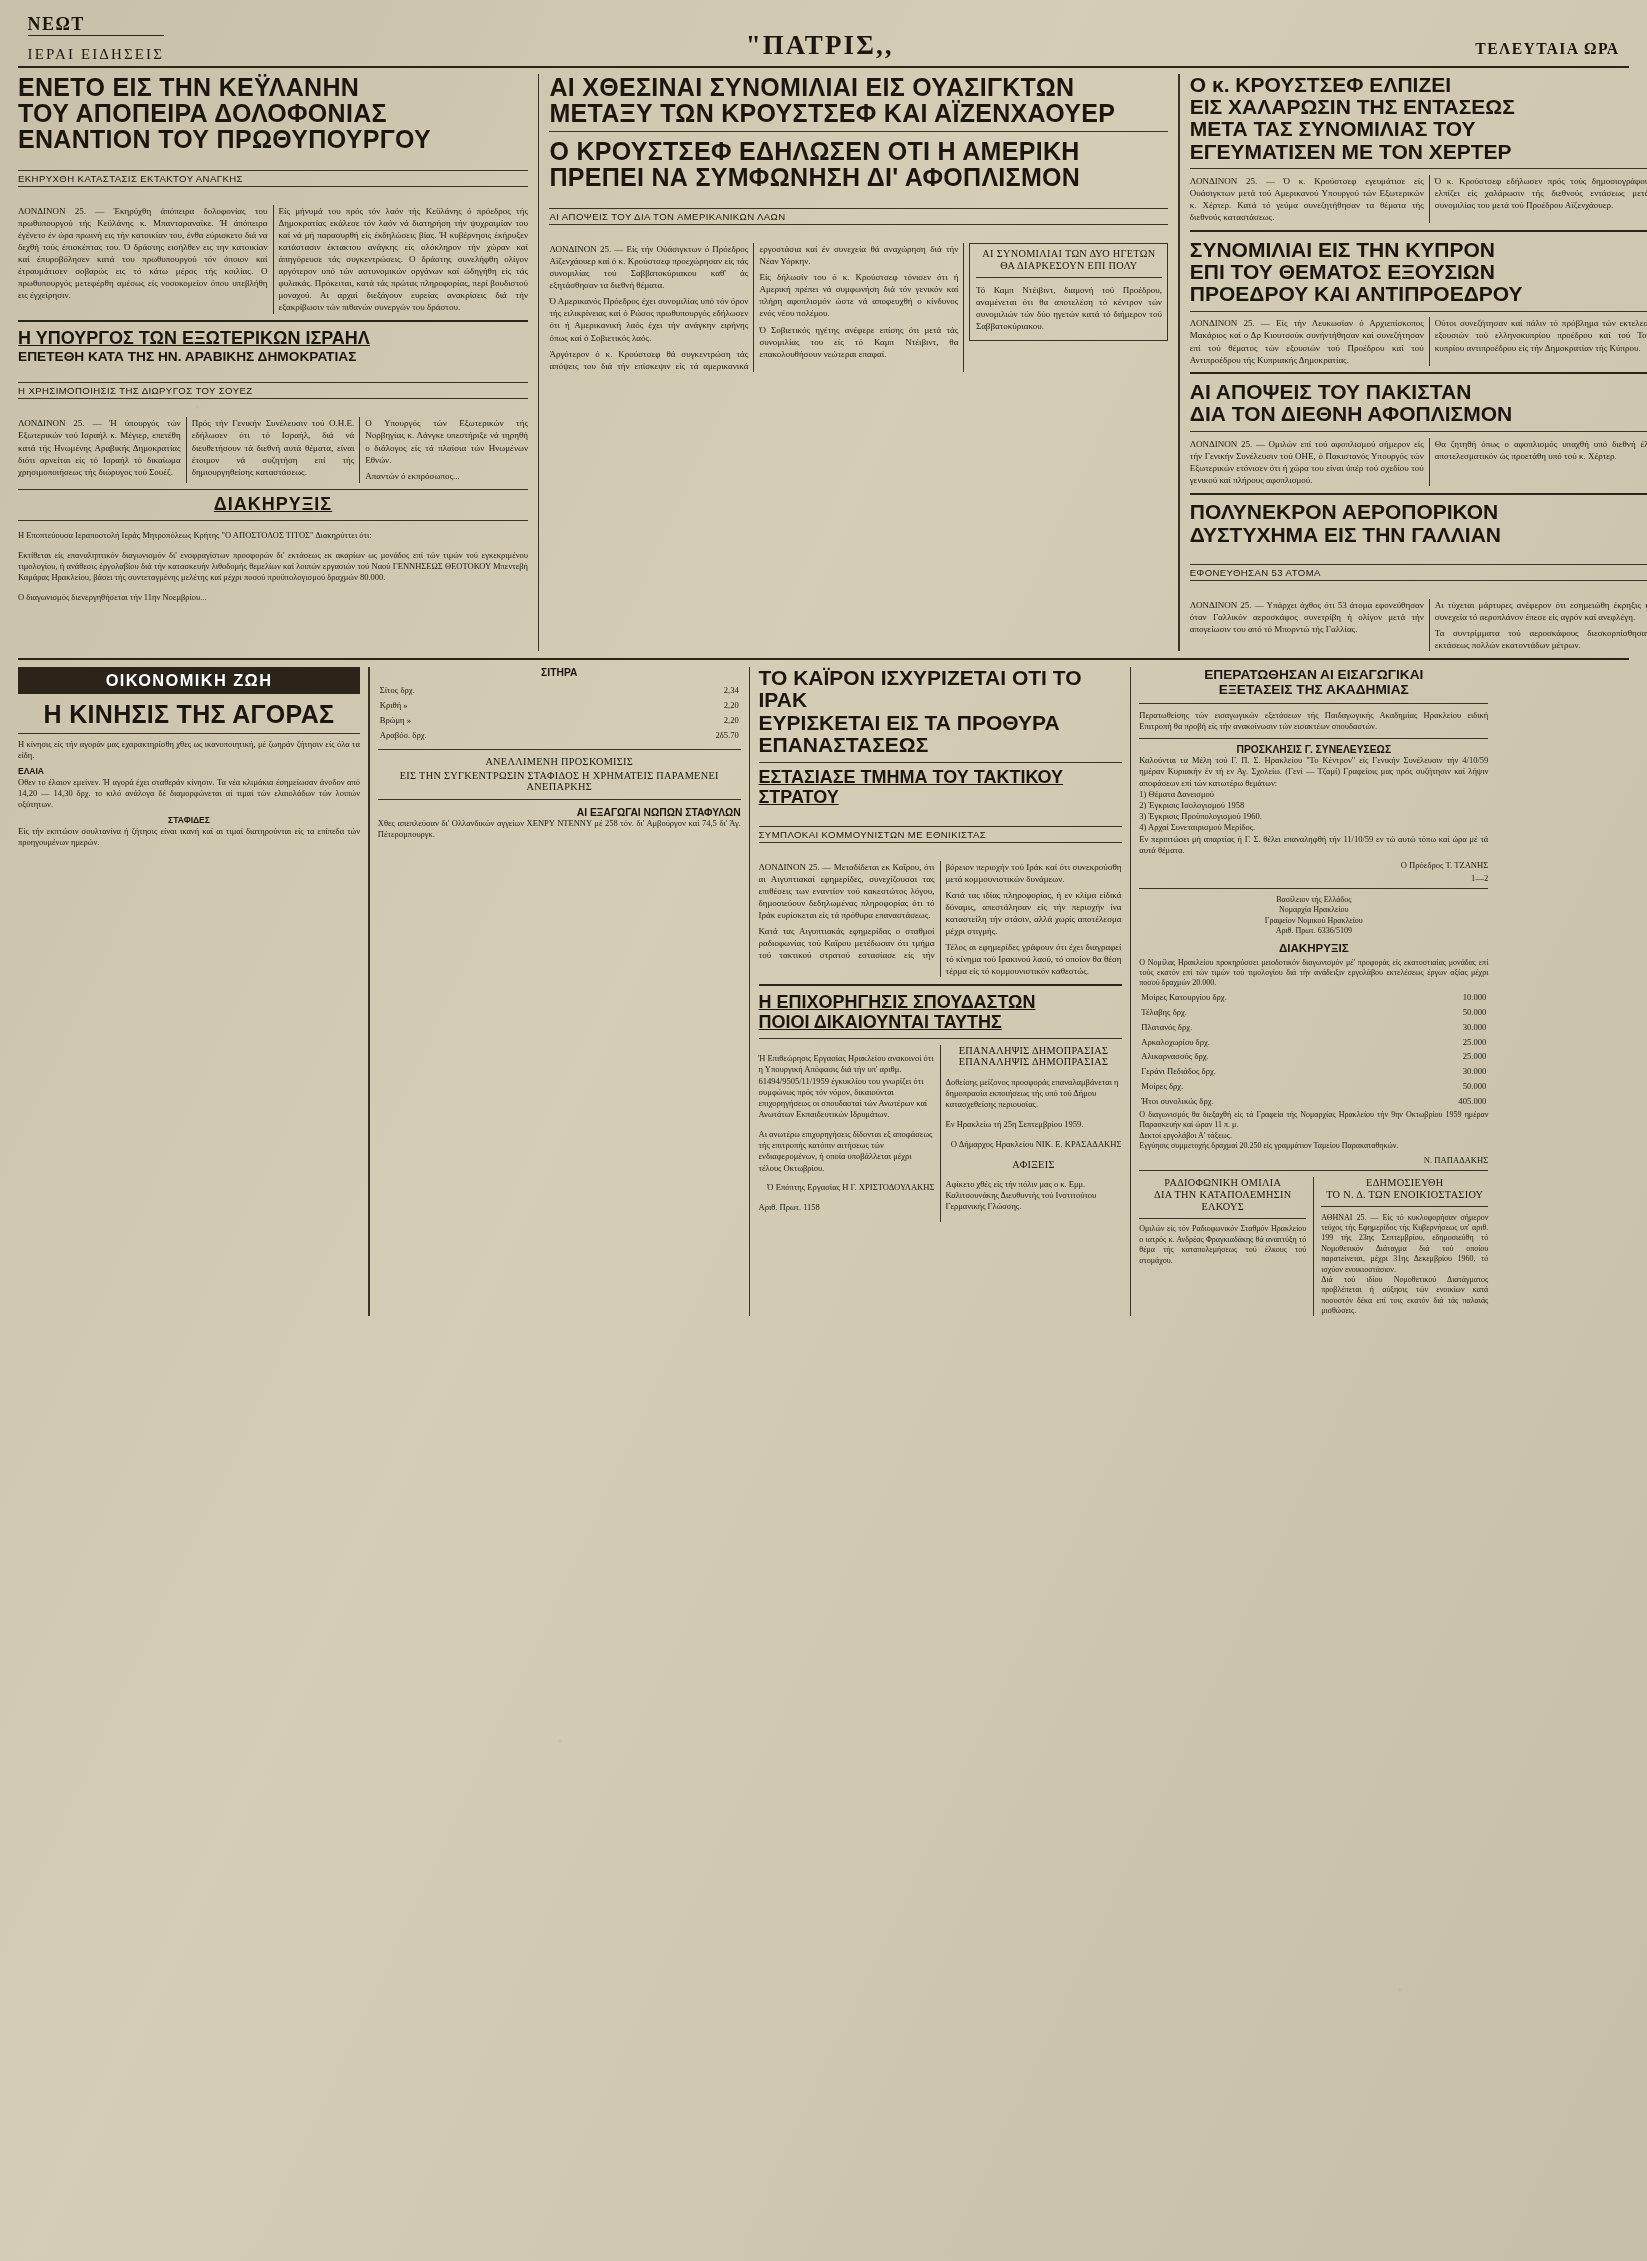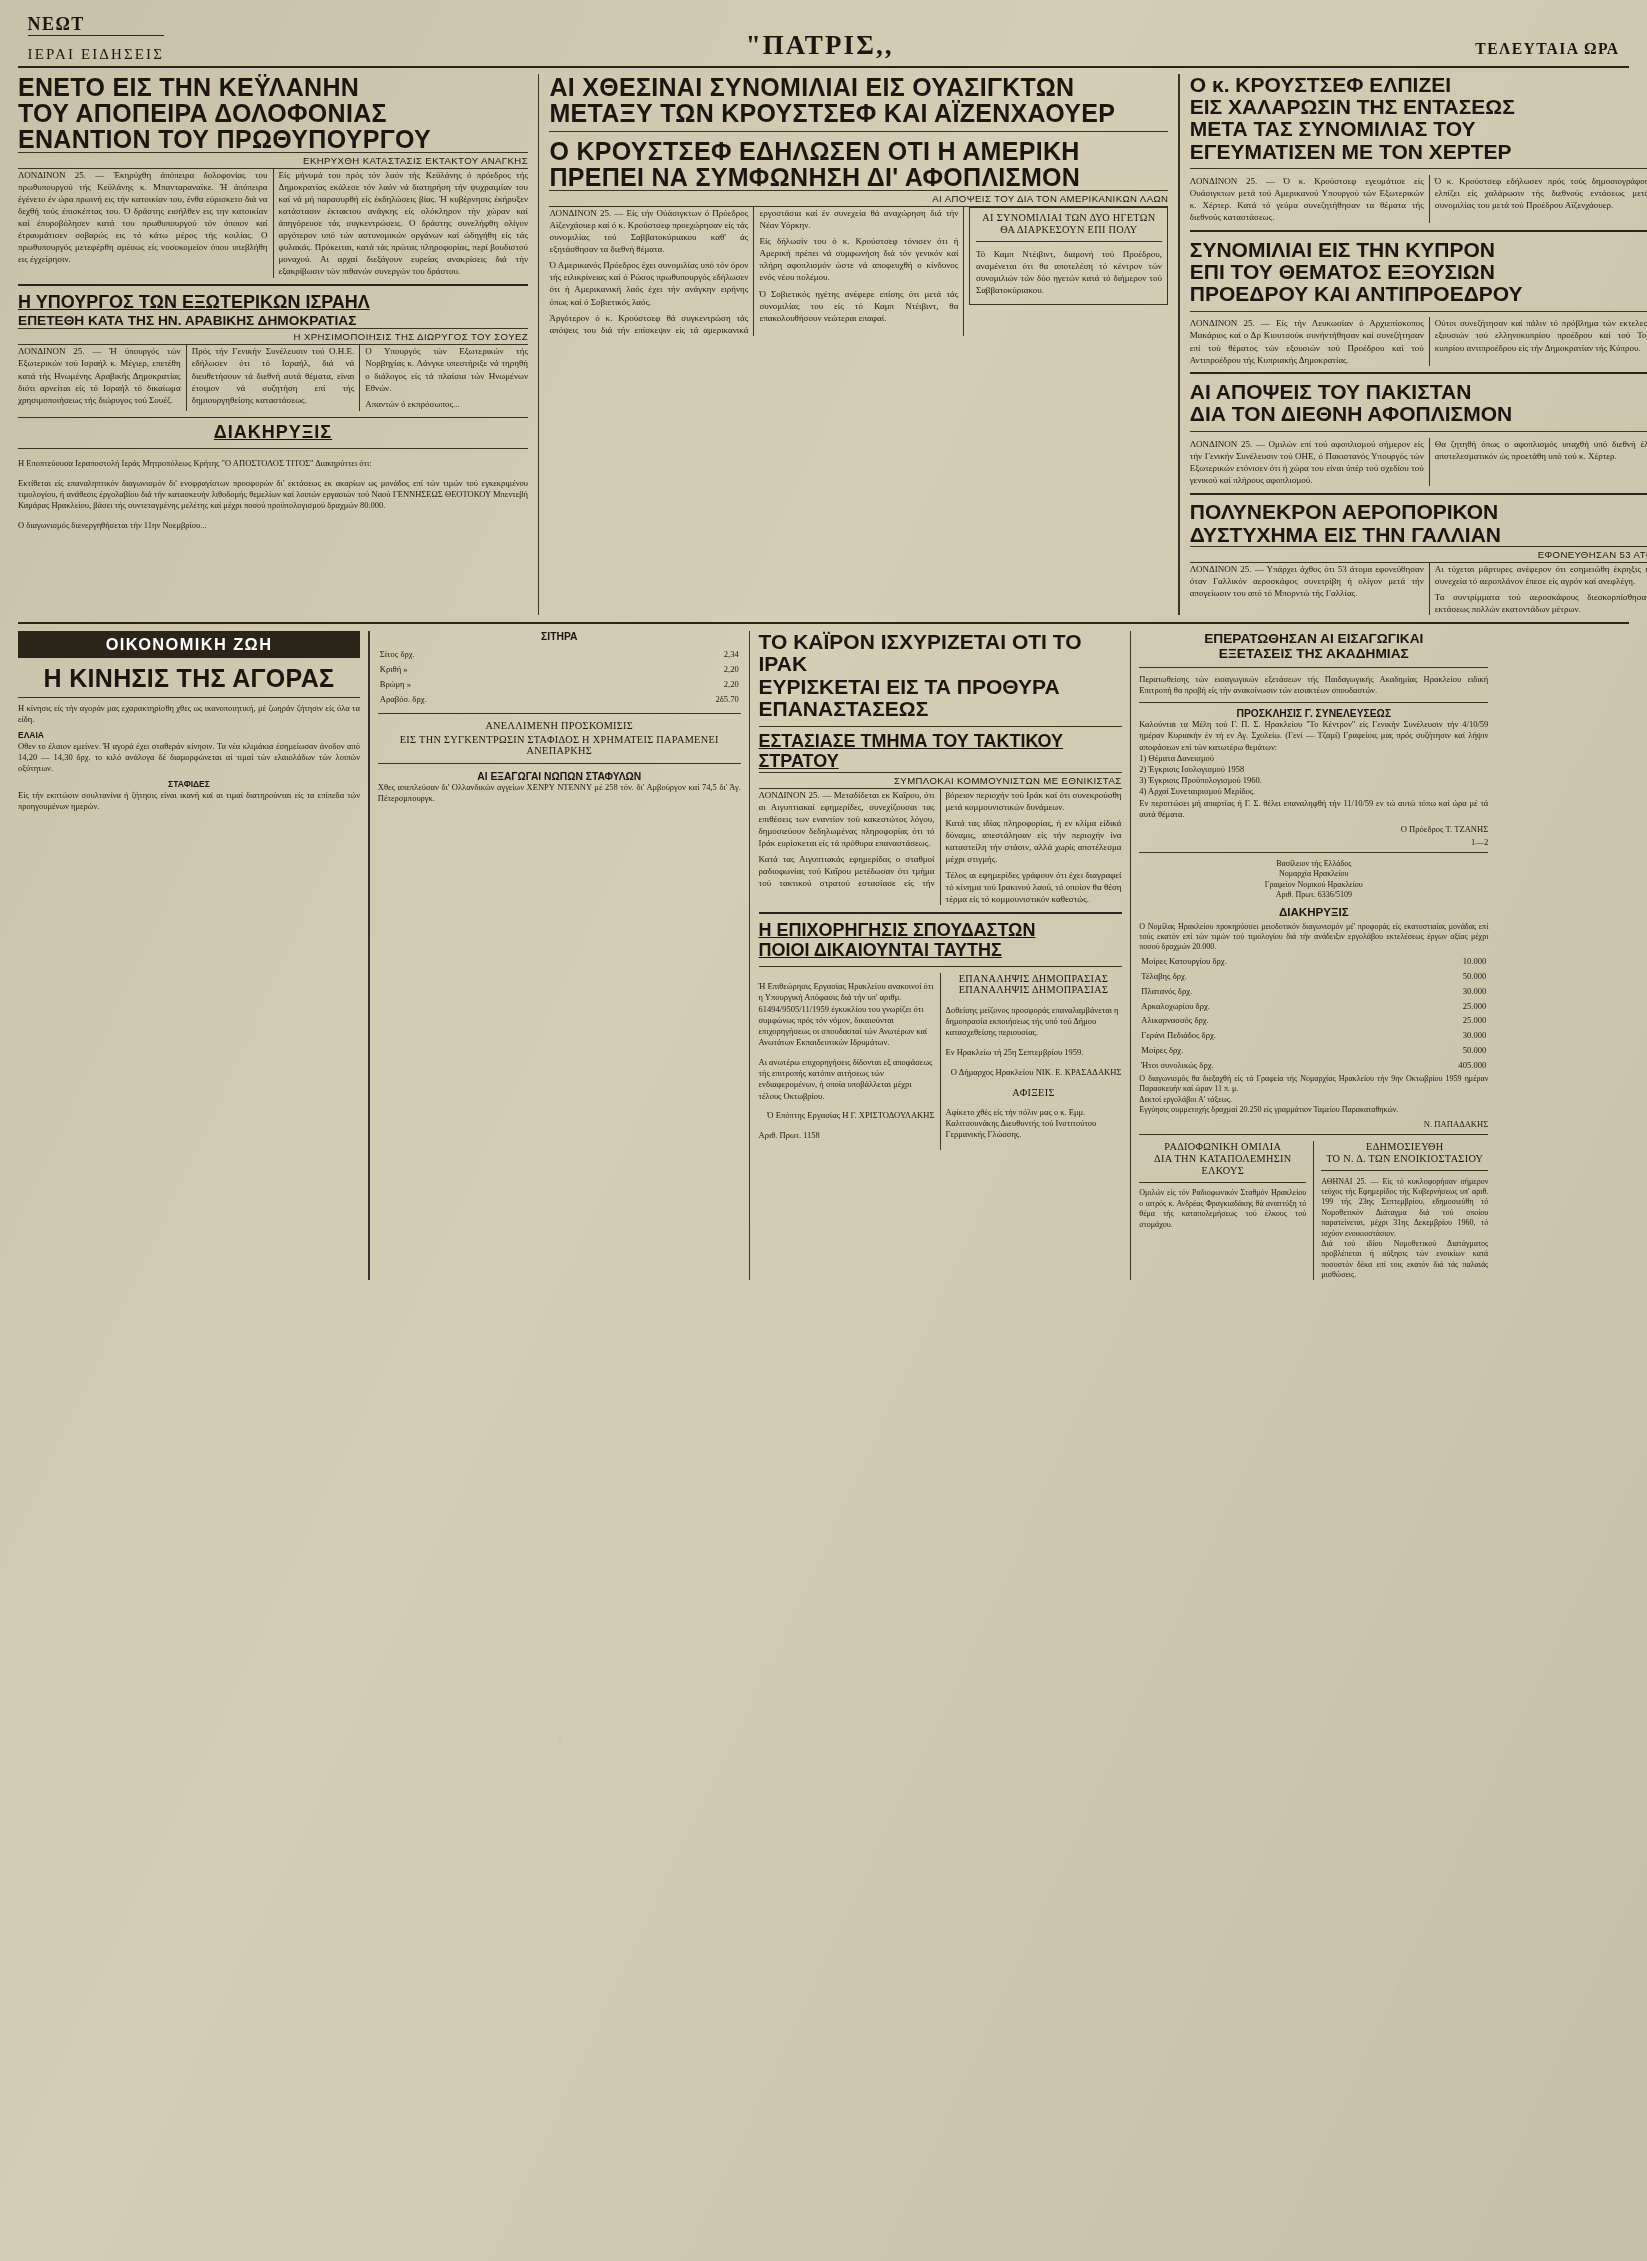--- a/index.html
+++ b/index.html
@@ -68,24 +68,24 @@
     display:grid;
     grid-template-columns:510px 1.4px 619px 1.4px 479px;
     column-gap:10px;
   }
   .vline{background:#3a3228;width:1.4px;}
 
   .sub-rule{
     border-top:0.7px solid #3a3228;
     border-bottom:0.7px solid #3a3228;
     padding:2.1px 0;
-    margin:0 0;
+    margin:18px 0;
     font-size:9.6px;
     letter-spacing:0.4px;
-    text-align:right;
+    text-align:left;
     font-family:"Liberation Sans", sans-serif;
   }
 
   .cols2{column-count:2;column-gap:11px;column-rule:0.7px solid #3a3228;}
   .cols3{column-count:3;column-gap:11px;column-rule:0.7px solid #3a3228;}
 
   .midgrid{
     display:grid;
     grid-template-columns:342px 1.4px 363px 1.4px 363px 1.4px 349px;
     column-gap:8.2px;
@@ -253,21 +253,21 @@
           <tr>
             <td>Αραβόσ. δρχ.</td>
             <td class="r">2δ5.70</td>
           </tr>
         </tbody>
       </table>
       <hr class="hr-thin">
       <div class="hl-xs center">ΑΝΕΛΛΙΜΕΝΗ ΠΡΟΣΚΟΜΙΣΙΣ</div>
       <div class="hl-xs center" style="margin-top:2.1px;">ΕΙΣ ΤΗΝ ΣΥΓΚΕΝΤΡΩΣΙΝ ΣΤΑΦΙΔΟΣ Η ΧΡΗΜΑΤΕΙΣ ΠΑΡΑΜΕΝΕΙ ΑΝΕΠΑΡΚΗΣ</div>
       <hr class="hr-thin">
-      <div class="cap center" style="font-size:10.3px;margin-top:6.8px;">ΑΙ ΕΞΑΓΩΓΑΙ ΝΩΠΩΝ ΣΤΑΦΥΛΩΝ</div>
+      <div class="cap center" style="font-size:10.3px;margin-top:6.8px;text-align:right;">ΑΙ ΕΞΑΓΩΓΑΙ ΝΩΠΩΝ ΣΤΑΦΥΛΩΝ</div>
       <div class="small just">Χθες απεπλεύσαν δι' Ολλανδικών αγγείων ΧΕΝΡΥ ΝΤΕΝΝΥ μέ 258 τόν. δι' Αμβούργον καί 74,5 δι' Άγ. Πέτερσμπουργκ.</div>
     </div>
 
     <div class="vline"></div>
 
     <div>
       <h2 class="hl-lg">ΤΟ ΚΑΪΡΟΝ ΙΣΧΥΡΙΖΕΤΑΙ ΟΤΙ ΤΟ ΙΡΑΚ</h2>
       <h2 class="hl-lg">ΕΥΡΙΣΚΕΤΑΙ ΕΙΣ ΤΑ ΠΡΟΘΥΡΑ ΕΠΑΝΑΣΤΑΣΕΩΣ</h2>
       <hr class="hr-thin">
       <h3 class="hl-md">ΕΣΤΑΣΙΑΣΕ ΤΜΗΜΑ ΤΟΥ ΤΑΚΤΙΚΟΥ ΣΤΡΑΤΟΥ</h3>

